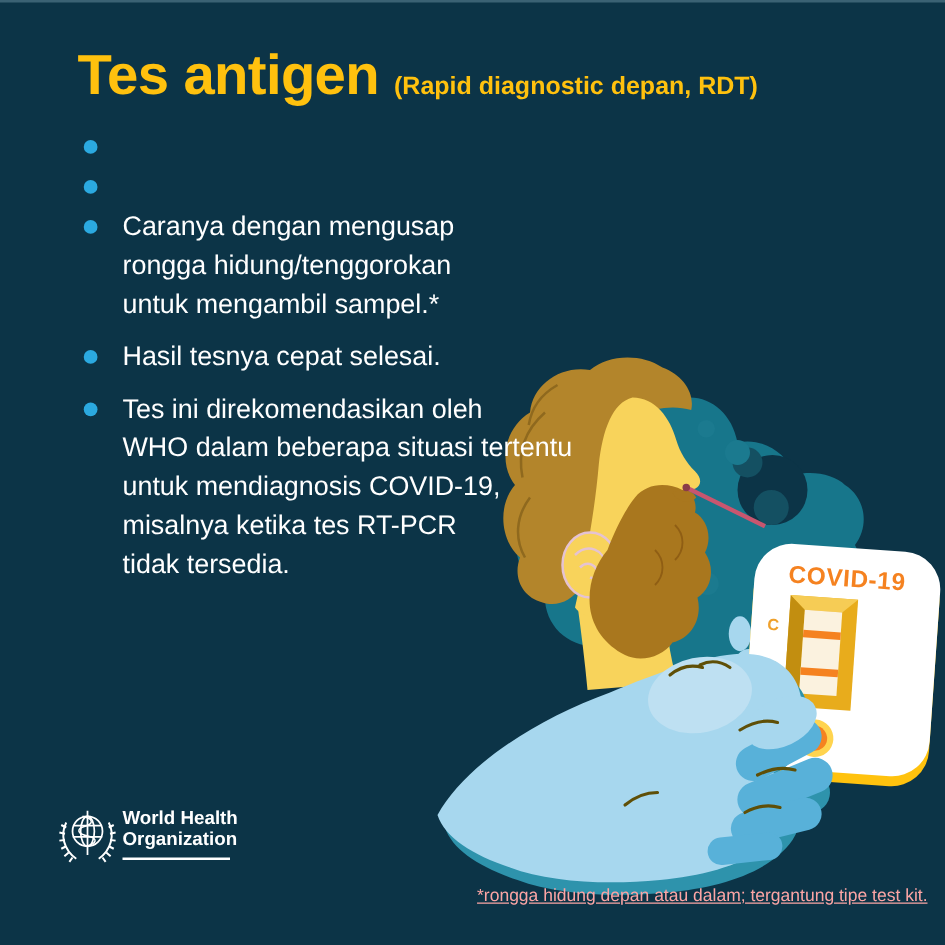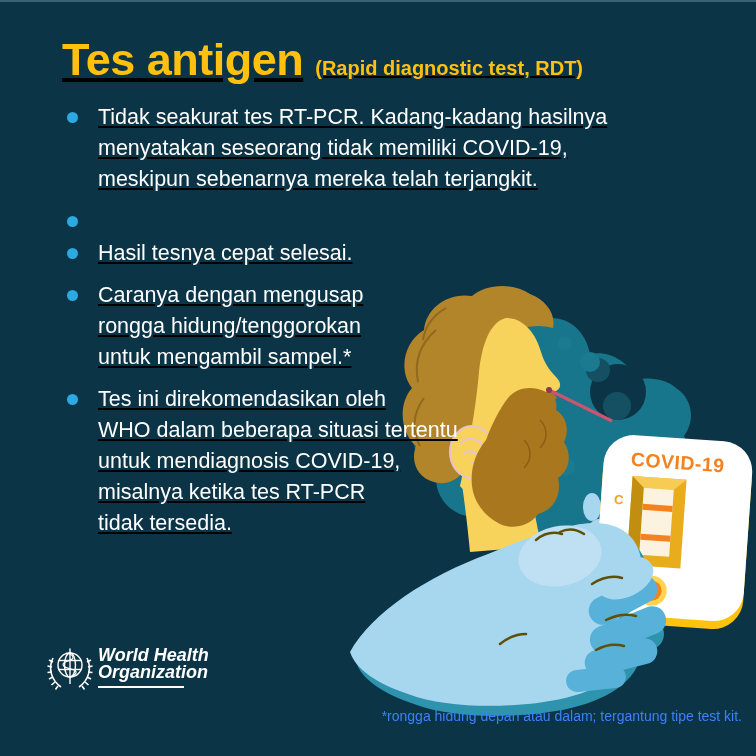--- a/index.html
+++ b/index.html
@@ -3,21 +3,21 @@
 <meta charset="utf-8">
 <style>
   html,body{margin:0;padding:0;background:#08293a;}
   .poster{
     position:relative;width:756px;height:756px;overflow:hidden;
     background:var(--bg,#0C3447);
     font-family:"Liberation Sans", sans-serif;
   }
   .topline{position:absolute;left:0;top:0;width:756px;height:2px;background:rgba(150,185,200,.35);}
   .illu{position:absolute;left:0;top:0;width:756px;height:756px;z-index:1;}
-  .content{position:absolute;left:62px;top:34px;right:30px;z-index:2;text-decoration:underline;}
+  .content{position:absolute;left:62px;top:34px;right:30px;z-index:2;}
   h1.title{margin:0 0 16px 0;display:flex;align-items:baseline;gap:12px;}
   .title-main{color:var(--title);font-size:45px;font-weight:800;letter-spacing:-.5px;}
   .title-sub{color:var(--title);font-size:20px;font-weight:700;}
   .bullet{display:flex;margin-bottom:11px;}
   .dot{flex:0 0 auto;width:11px;height:11px;border-radius:50%;
        background:var(--bullet);margin:10px 20px 0 5px;}
   .btext{margin:0;color:var(--text);font-size:21.5px;line-height:31px;
          white-space:pre-line;font-weight:400;}
   
   .c-blob{fill:var(--blob);} .c-dot{fill:var(--dot);} .c-dot2{fill:var(--dot2);}
@@ -35,24 +35,24 @@
   .c-gold{fill:var(--gold);} .c-golddark{fill:var(--golddark);} .c-goldlight{fill:var(--goldlight);}
   .c-cream{fill:var(--cream);} .c-stripe{fill:var(--orange);}
   .c-ct{fill:var(--ct);font-size:13px;font-weight:800;}
   .c-wellring{fill:var(--well_ring);} .c-well{fill:var(--orange);}
   .c-handlight{fill:var(--handlight);} .c-handlighter{fill:var(--handlighter);}
   .c-handmid{fill:var(--handmid);} .c-armshadow{fill:var(--armshadow);}
   .c-hair2{stroke:var(--knucklehair);stroke-width:2.5;fill:none;stroke-linecap:round;}
   
   .who{position:absolute;left:46px;top:644px;width:220px;height:76px;z-index:3;color:var(--text);}
   .who-emblem{position:absolute;left:0;top:2px;}
-  .who-lines{position:absolute;left:52px;top:3px;font-size:18px;font-weight:700;line-height:16.5px;font-style:italic;}
+  .who-lines{position:absolute;left:52px;top:3px;font-size:15px;font-weight:700;line-height:16.5px;}
   .who-rule{position:absolute;left:52px;top:42px;width:86px;height:2px;background:var(--text);}
   .who-region{position:absolute;left:2px;top:47px;font-size:14.5px;font-weight:700;}
-  .footnote{position:absolute;right:14px;top:708px;z-index:3;color:#3b82f6;font-size:14px;}
+  .footnote{position:absolute;right:14px;top:708px;z-index:3;color:#fca5a5;font-size:14px;text-decoration:underline;}
 </style>
 </head>
 <body>
 
 <div class="poster">
   <div class="topline"></div>
 
   <svg class="illu" viewBox="0 0 756 756">
 
     <g>
@@ -119,41 +119,38 @@
       <path class="c-hair2" d="M592 584 q16 -10 30 -6"></path>
       <path class="c-hair2" d="M606 620 q16 -8 30 -4"></path>
       <path class="c-hair2" d="M596 650 q14 -8 28 -4"></path>
       <path class="c-hair2" d="M500 644 q12 -10 26 -10"></path>
     </g>
   </svg>
 
   <div class="content">
     <h1 class="title">
       <span class="title-main">Tes antigen</span>
-      <span class="title-sub">(Rapid diagnostic test, RDT)</span>
+      <span class="title-sub">(Rapid diagnostic depan, RDT)</span>
     </h1>
     <div>
       <div class="bullet">
         <span class="dot"></span>
-        <p class="btext">Tidak seakurat tes RT-PCR. Kadang-kadang hasilnya
-menyatakan seseorang tidak memiliki COVID-19,
-meskipun sebenarnya mereka telah terjangkit.</p>
       </div>
       <div class="bullet">
         <span class="dot"></span>
       </div>
       <div class="bullet">
         <span class="dot"></span>
-        <p class="btext">Hasil tesnya cepat selesai.</p>
+        <p class="btext">Caranya dengan mengusap
+rongga hidung/tenggorokan
+untuk mengambil sampel.*</p>
       </div>
       <div class="bullet">
         <span class="dot"></span>
-        <p class="btext">Caranya dengan mengusap
-rongga hidung/tenggorokan
-untuk mengambil sampel.*</p>
+        <p class="btext">Hasil tesnya cepat selesai.</p>
       </div>
       <div class="bullet">
         <span class="dot"></span>
         <p class="btext">Tes ini direkomendasikan oleh
 WHO dalam beberapa situasi tertentu
 untuk mendiagnosis COVID-19,
 misalnya ketika tes RT-PCR
 tidak tersedia.</p>
       </div>
     </div>

